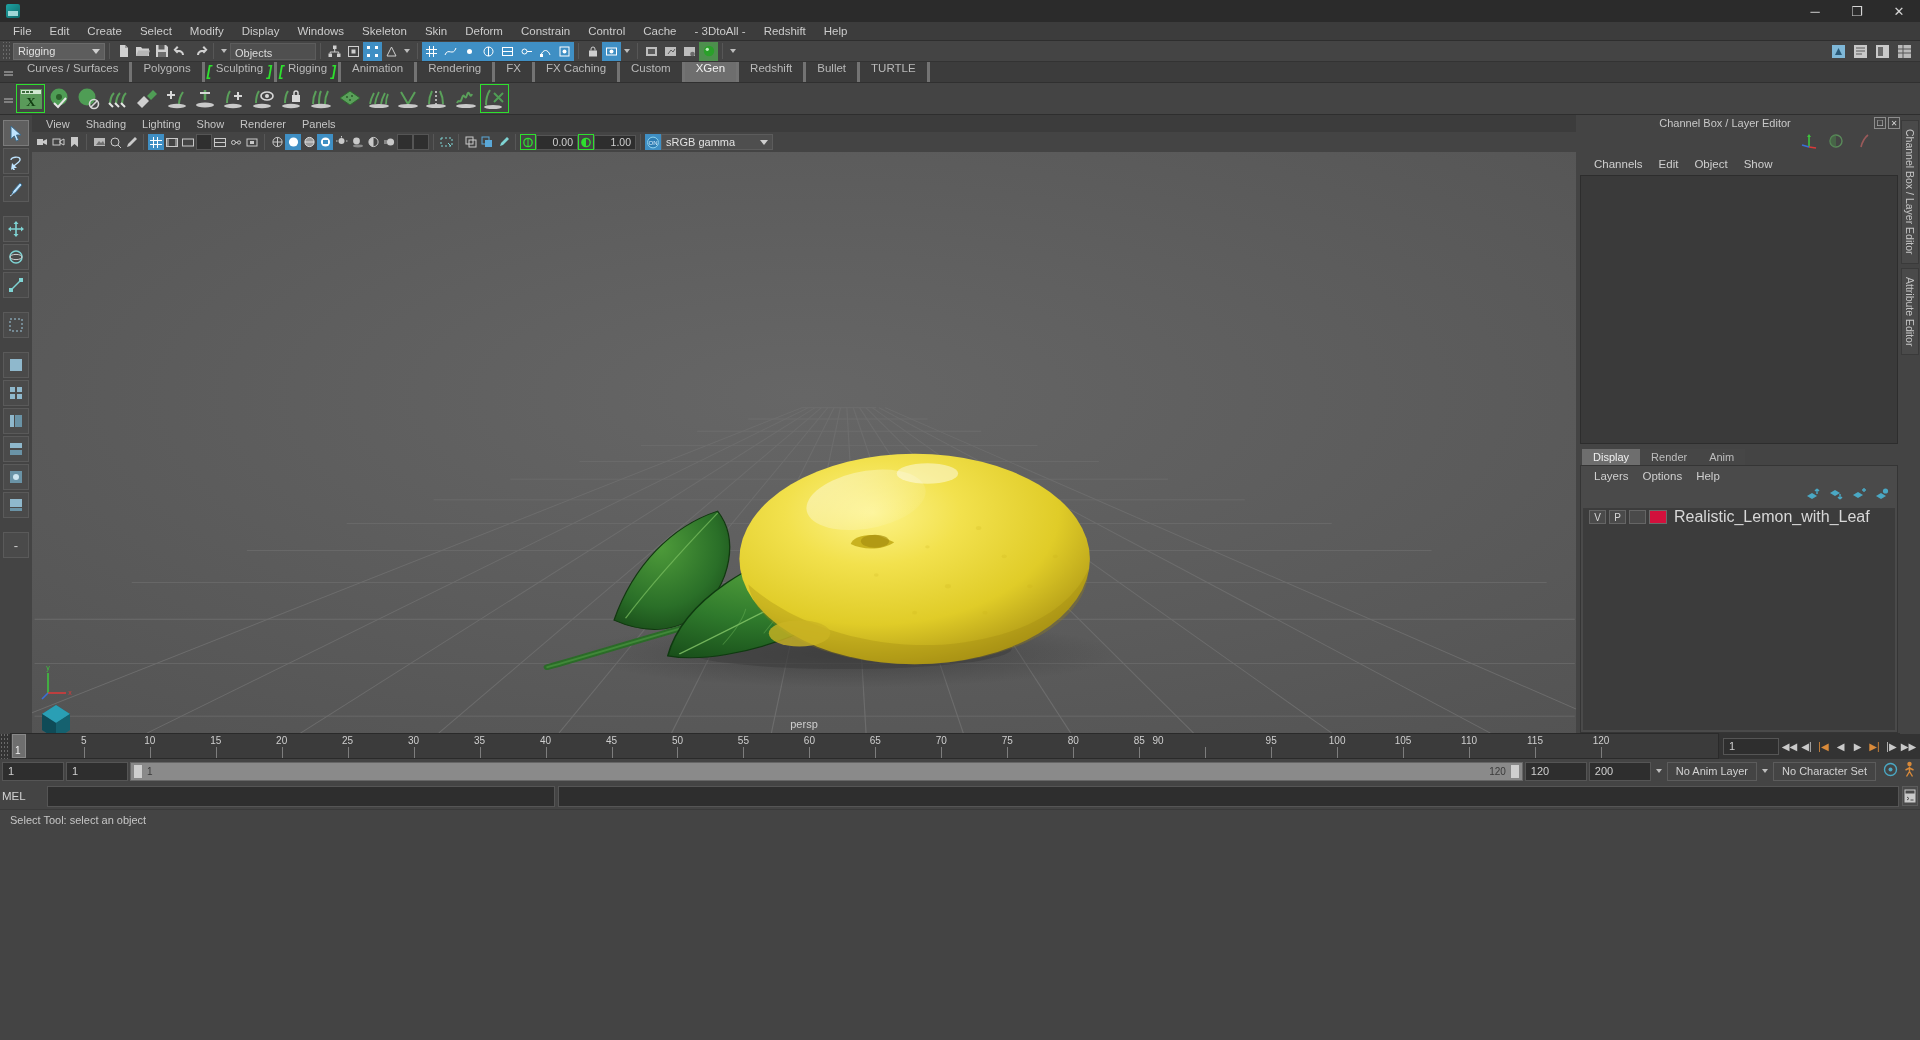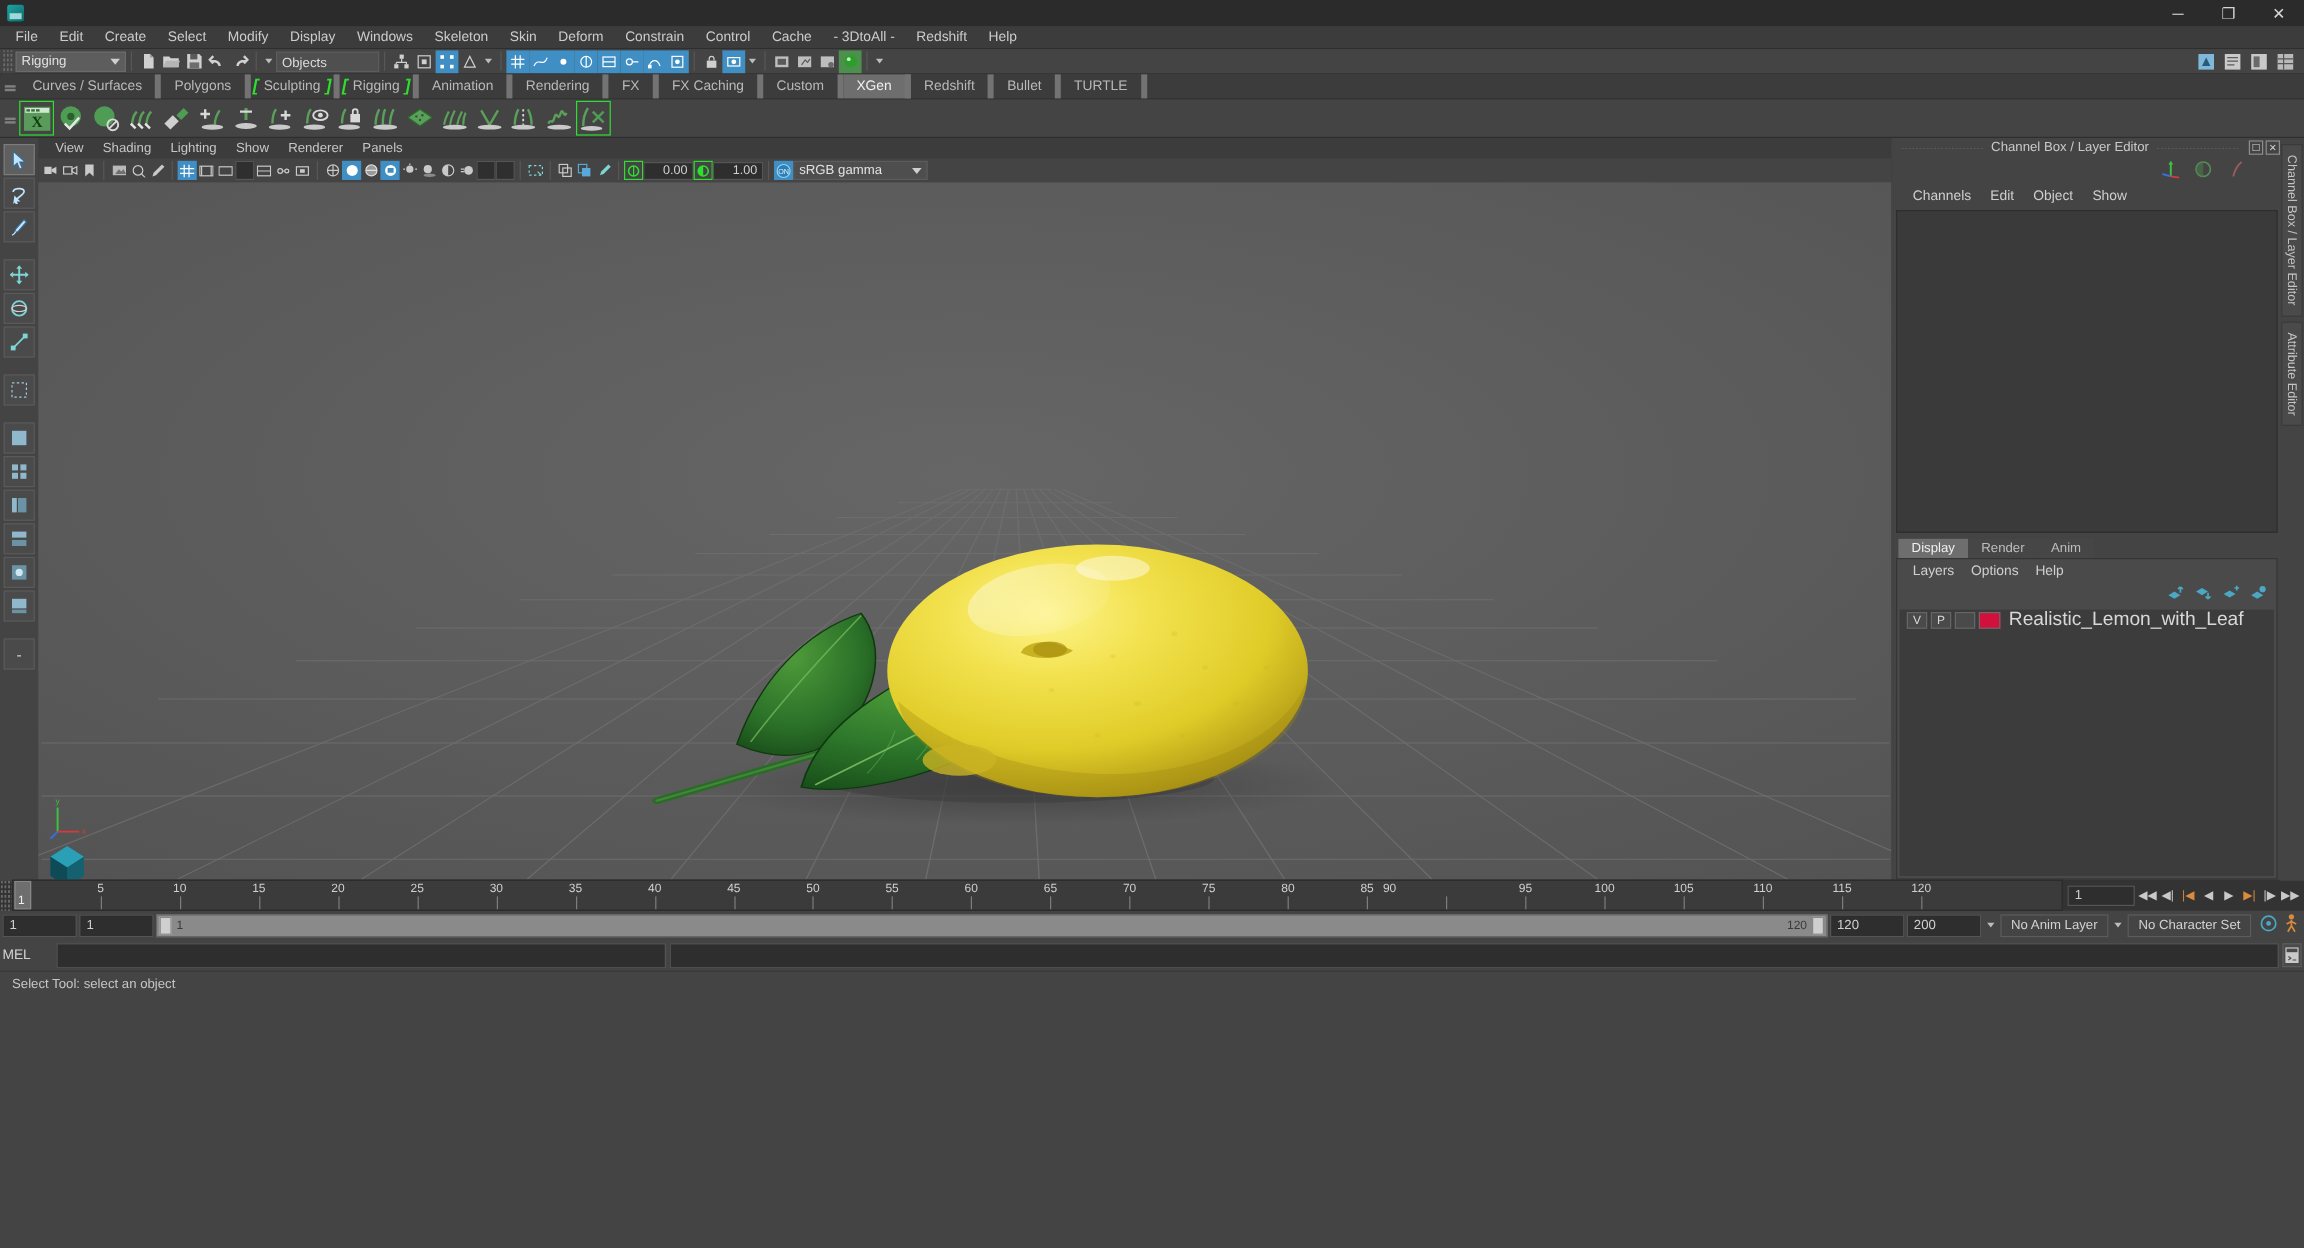--- a/index.html
+++ b/index.html
@@ -30,21 +30,21 @@
   .tbicon svg{display:block;}
   .tbicon.on{ background:#3f8fc4; }
   .tbicon.ong{ background:#4d8f4d; }
   .objbox{ width:86px;height:17px; background:#4f4f4f; border:1px solid #5c5c5c; display:flex;align-items:flex-end;padding:0 4px;font-size:11px;color:#dcdcdc;}
   .tiny-arrow{ width:0;height:0;border-left:3.5px solid transparent;border-right:3.5px solid transparent;border-top:4px solid #bdbdbd; margin:0 3px;}
 
   
   .shelfbar{ background:#3c3c3c; display:flex; align-items:stretch; height:21px; border-bottom:1px solid #303030;}
   .shelf-grip{ width:16px; display:flex;align-items:center;justify-content:center; }
   .shelf-grip i{ display:block; width:9px;height:2px;background:#808080; box-shadow:0 3px 0 #808080;}
-  .shelf-tab{ display:flex;align-items:center; padding:0 11px; font-size:11.5px; color:#b9b9b9; border-right:5px solid #737373; position:relative; white-space:nowrap;}
+  .shelf-tab{ display:flex;align-items:flex-start; padding:0 11px; font-size:11.5px; color:#b9b9b9; border-right:3px solid #737373; position:relative; white-space:nowrap;}
   .shelf-tab.active{ background:#6e6e6e; color:#f0f0f0; }
   .shelf-tab .brk{ color:#2ee02e; font-weight:bold; font-size:14px; position:absolute; top:1px; }
   .shelf-tab .brk.l{ left:2px; } .shelf-tab .brk.r{ right:2px; }
 
   
   .shelfrow{ background:#444444; height:32px; display:flex;align-items:center; border-bottom:1px solid #2e2e2e;}
   .shelf-row-grip{ width:16px; display:flex;align-items:center;justify-content:center;}
   .shelf-row-grip i{ display:block;width:9px;height:2px;background:#808080; box-shadow:0 3px 0 #808080;}
   .shelf-icon{ width:29px;height:29px; display:flex;align-items:center;justify-content:center; }
   .shelf-icon.framed{ outline:1px solid #2ee02e; outline-offset:-1px; }
@@ -899,20 +899,21 @@
             <circle cx="716" cy="462" r="2.4"></circle>
           <circle cx="690" cy="490" r="2"></circle>
             <circle cx="780" cy="462" r="2.1"></circle>
             <circle cx="660" cy="450" r="1.9"></circle>
           <circle cx="700" cy="420" r="1.8"></circle>
             <circle cx="745" cy="490" r="2"></circle>
             <circle cx="800" cy="430" r="2"></circle>
         </g>
       </svg>
 
+      <div class="vp-label">persp</div>
 
       <div class="axis">
         <svg width="40" height="40" viewBox="0 0 40 40">
           <path d="M8 32 L8 12" stroke="#3ec43e" stroke-width="1.6"></path>
           <path d="M8 32 L26 32" stroke="#d83a3a" stroke-width="1.6"></path>
           <path d="M8 32 L2 38" stroke="#3a6ed8" stroke-width="1.6"></path>
           <text x="8" y="9" font-size="7" fill="#3ec43e" text-anchor="middle" font-family="Liberation Sans, sans-serif">y</text>
           <text x="30" y="34" font-size="7" fill="#d83a3a" text-anchor="middle" font-family="Liberation Sans, sans-serif">x</text>
         </svg>
       </div>

